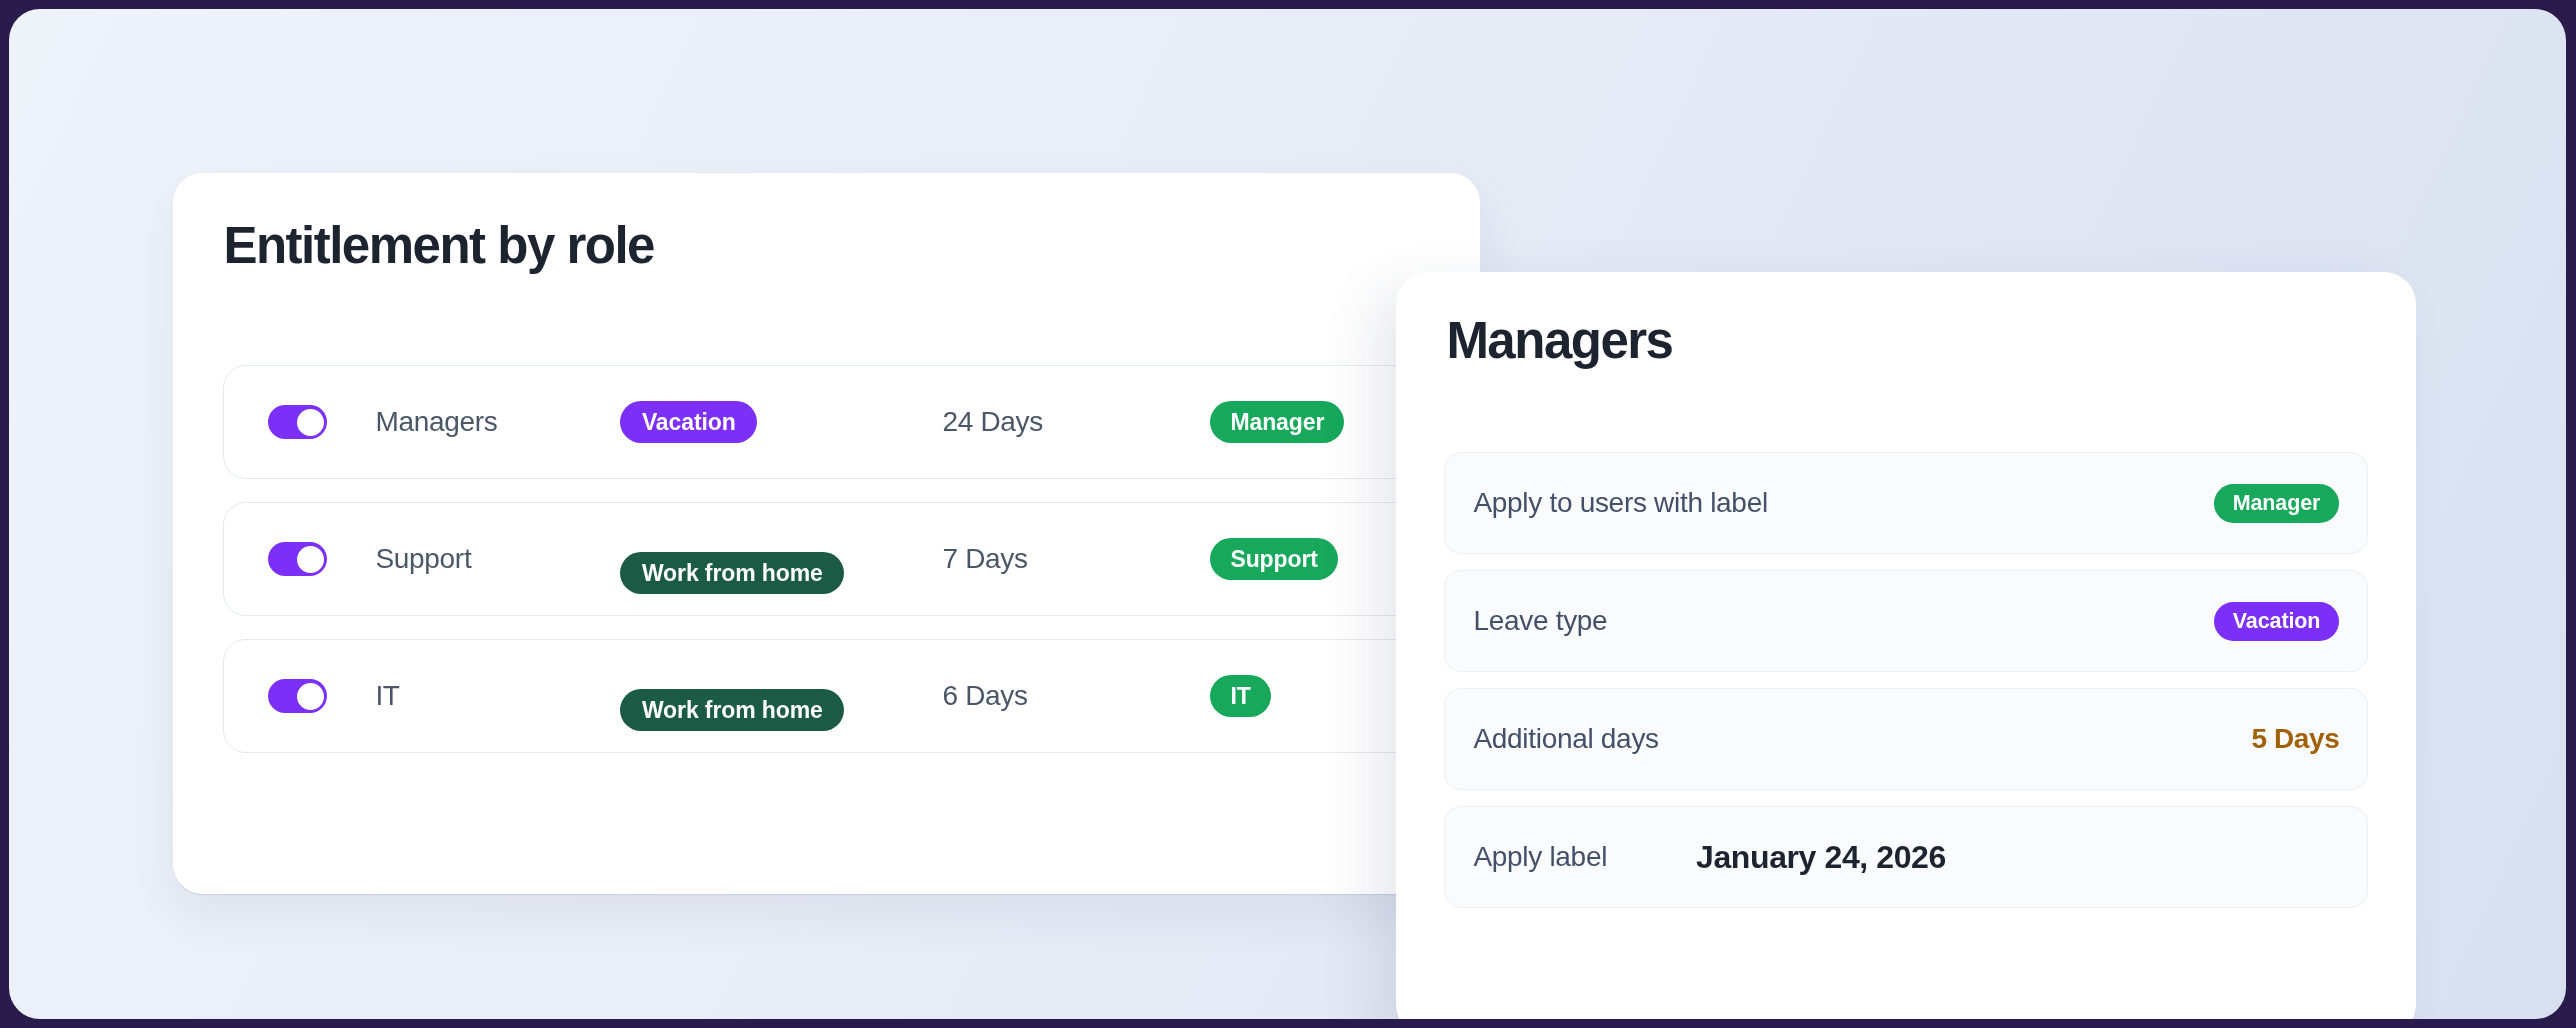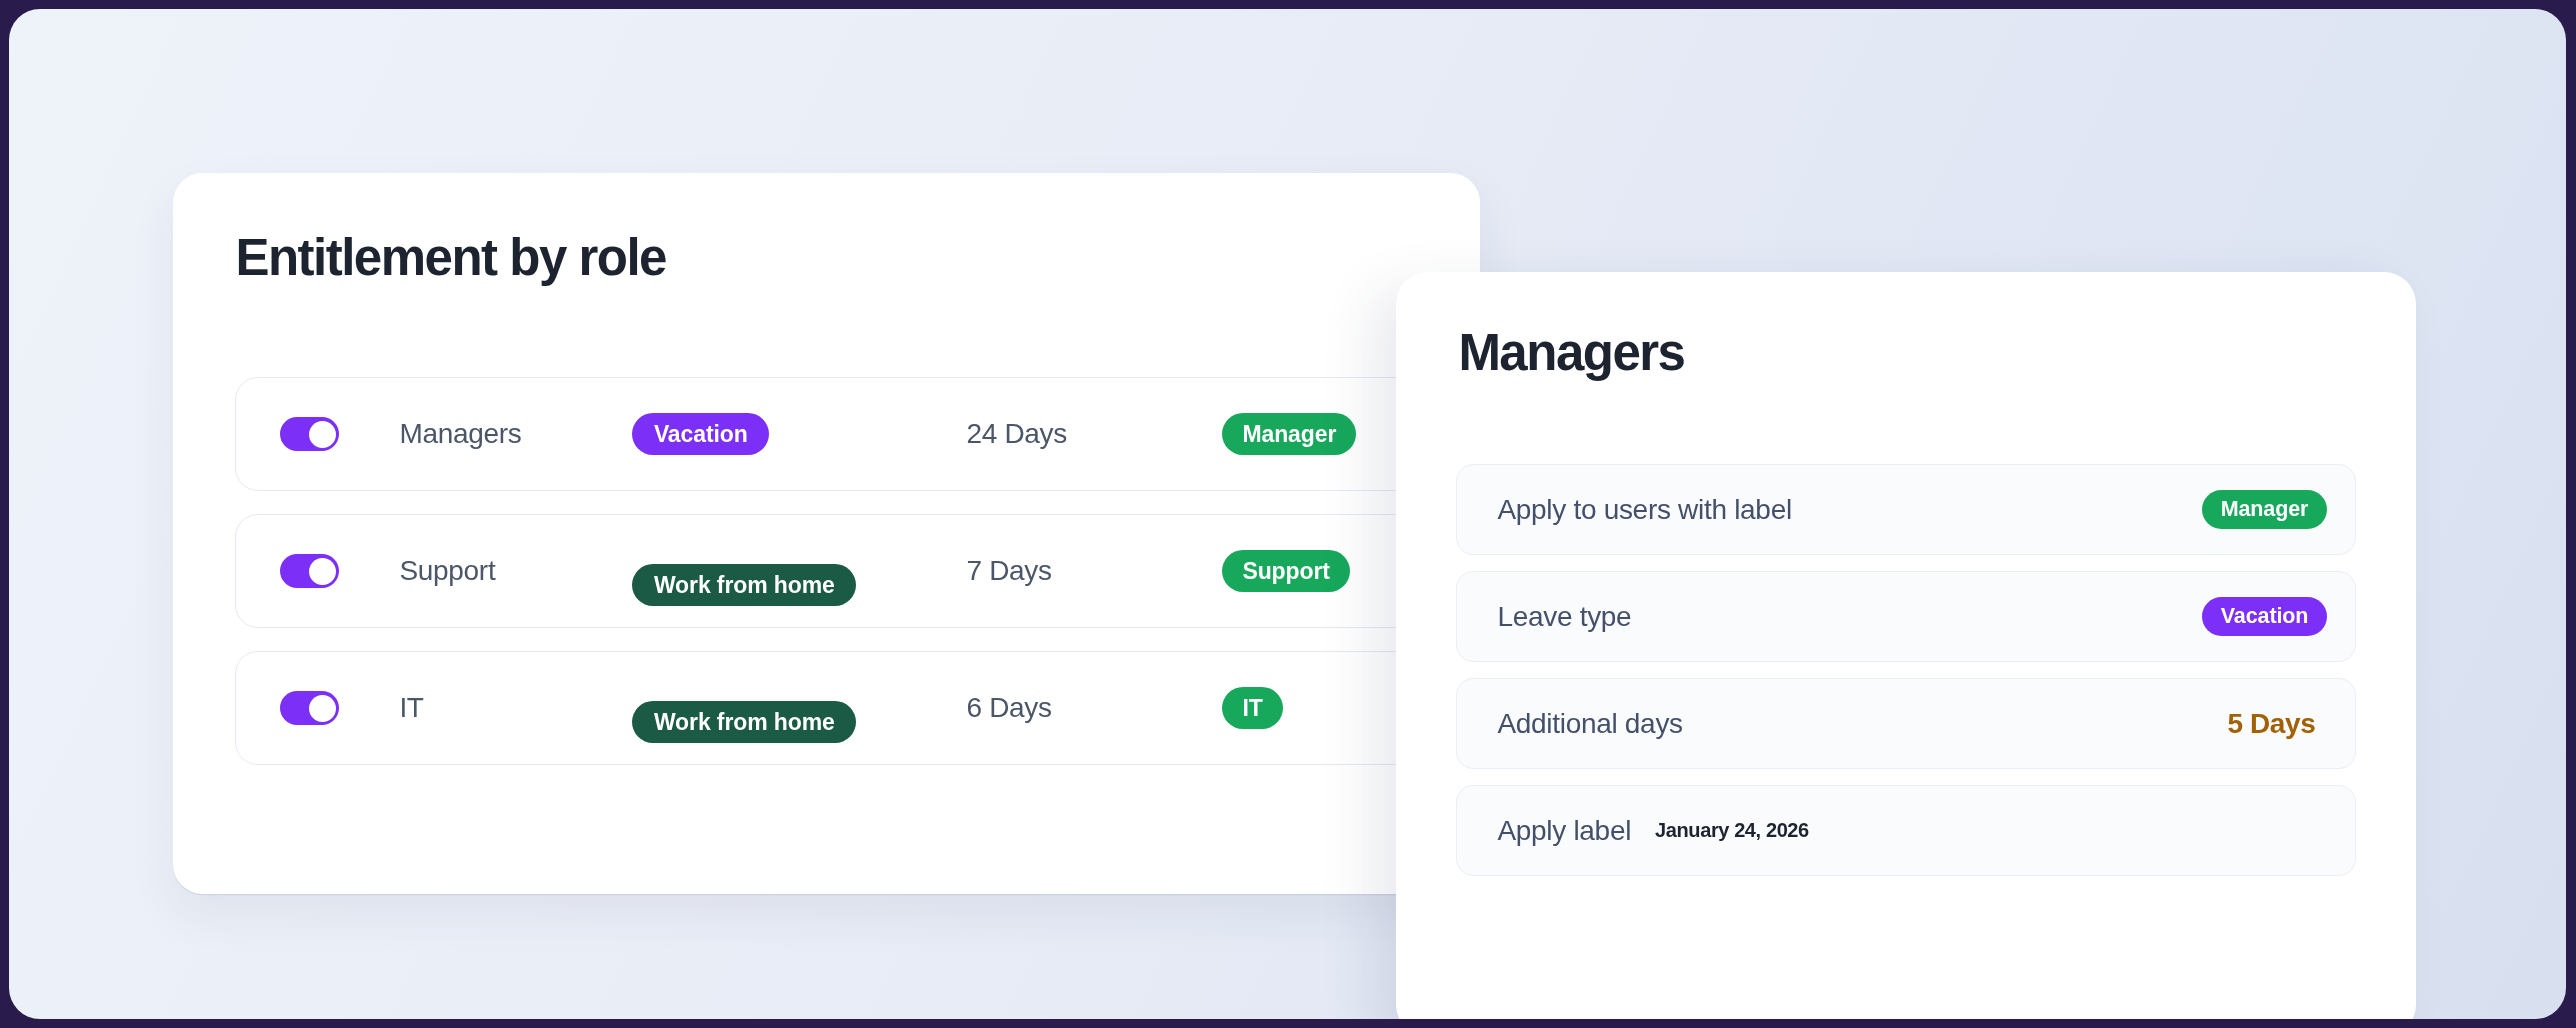--- a/index.html
+++ b/index.html
@@ -1,15 +1,15 @@
 <!DOCTYPE html>
 <html style="font-size:10.7px"><head>
 <meta charset="utf-8">
 <style>
-  * { box-sizing: border-box; margin: 0; padding: 12px; }
+  * { box-sizing: border-box; margin: 0; padding: 0; }
 
   html, body {
     width: 2576px;
     height: 1028px;
     overflow: hidden;
   }
 
   body {
     background: #2a1b4d;
     font-family: "Liberation Sans", sans-serif;
@@ -164,49 +164,51 @@
 
   .detail-rows {
     position: absolute;
     left: 48px;
     right: 48px;
     top: 180px;
   }
 
   .detail-row {
     position: relative;
-    height: 91px;
+    height: 102px;
     margin-bottom: 16px;
     border: 1.3px solid #eaeef6;
     border-radius: 17.4px;
     background: #fafbfd;
     display: flex;
     align-items: center;
     padding: 0 28px;
+    gap: 25px;
   }
 
   .detail-label {
     font-size: 28px;
     color: #44506a;
     letter-spacing: -0.3px;
     white-space: nowrap;
   }
 
   .detail-value {
     margin-left: auto;
     font-size: 28px;
     font-weight: 700;
     color: #a16207;
     letter-spacing: -0.4px;
     white-space: nowrap;
   }
 
   .detail-value-date {
+    margin-left: 64px;
     margin-right: auto;
-    font-size: 20px;
+    font-size: 32px;
     font-weight: 700;
     color: #1d2430;
     letter-spacing: -0.4px;
     white-space: nowrap;
     text-align: right;
   }
 
   .detail-pill {
     margin-left: auto;
     height: 39px;

